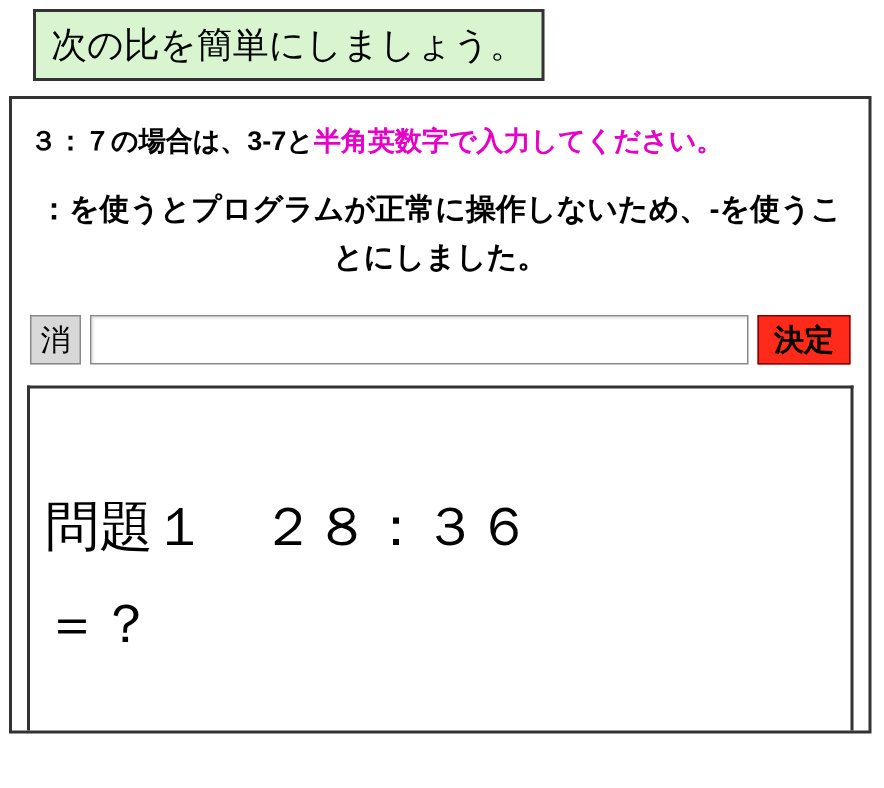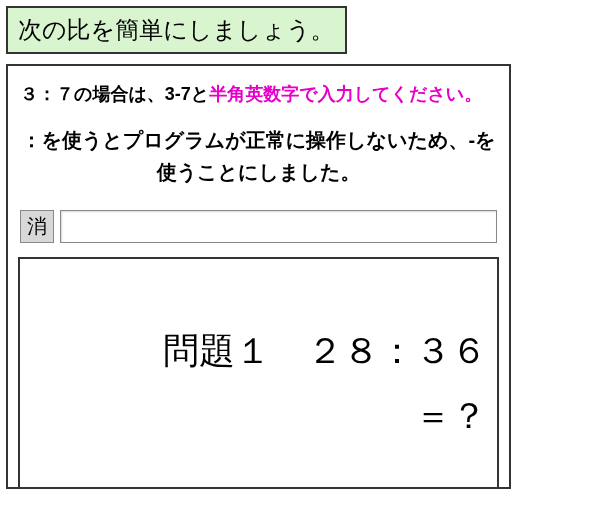--- a/index.html
+++ b/index.html
@@ -11,25 +11,26 @@
     width: 589px;
   }
   .title-box {
     border: 2px solid #333;
     background: #d8f5d0;
     padding: 6px 10px;
     display: inline-block;
     font-size: 24px;
     color: #000;
     margin-bottom: 10px;
+    margin-left: 16px;
   }
   .main-box {
     border: 2px solid #333;
     padding: 10px 12px;
-    width: 505px;
+    width: 575px;
   }
   .instr-line1 {
     font-size: 18px;
     font-weight: bold;
     margin: 6px 0 18px 0;
   }
   .instr-line1 .black { color: #000; }
   .instr-line1 .magenta { color: #e600c8; }
   .instr-line2 {
     font-size: 20px;
@@ -75,21 +76,20 @@
   .problem-box {
     border-top: 2px solid #333;
     border-left: 2px solid #333;
     border-right: 2px solid #333;
     margin: 0 -2px -10px -2px;
     padding: 60px 10px 10px 10px;
     font-size: 36px;
     color: #000;
     line-height: 1.8;
     min-height: 230px;
-    text-align: right;
   }
   .problem-line { white-space: pre; }
 </style>
 </head>
 <body>
 
 
 
 <div class="title-box">次の比を簡単にしましょう。</div>
 
@@ -97,20 +97,21 @@
 
   <div class="instr-line1">
     <span class="black">３：７の場合は、3-7と</span><span class="magenta">半角英数字で入力してください。</span>
   </div>
 
   <div class="instr-line2">：を使うとプログラムが正常に操作しないため、-を使うことにしました。</div>
 
   <div class="input-row">
     <button class="btn-clear">消</button>
     <input type="text" class="answer-input" value="" style="">
+    <button class="btn-submit">決定</button>
   </div>
 
   <div class="problem-box">
     <div class="problem-line">問題１　２８：３６</div>
     <div class="problem-line">＝？</div>
   </div>
 
 </div>
 
 

